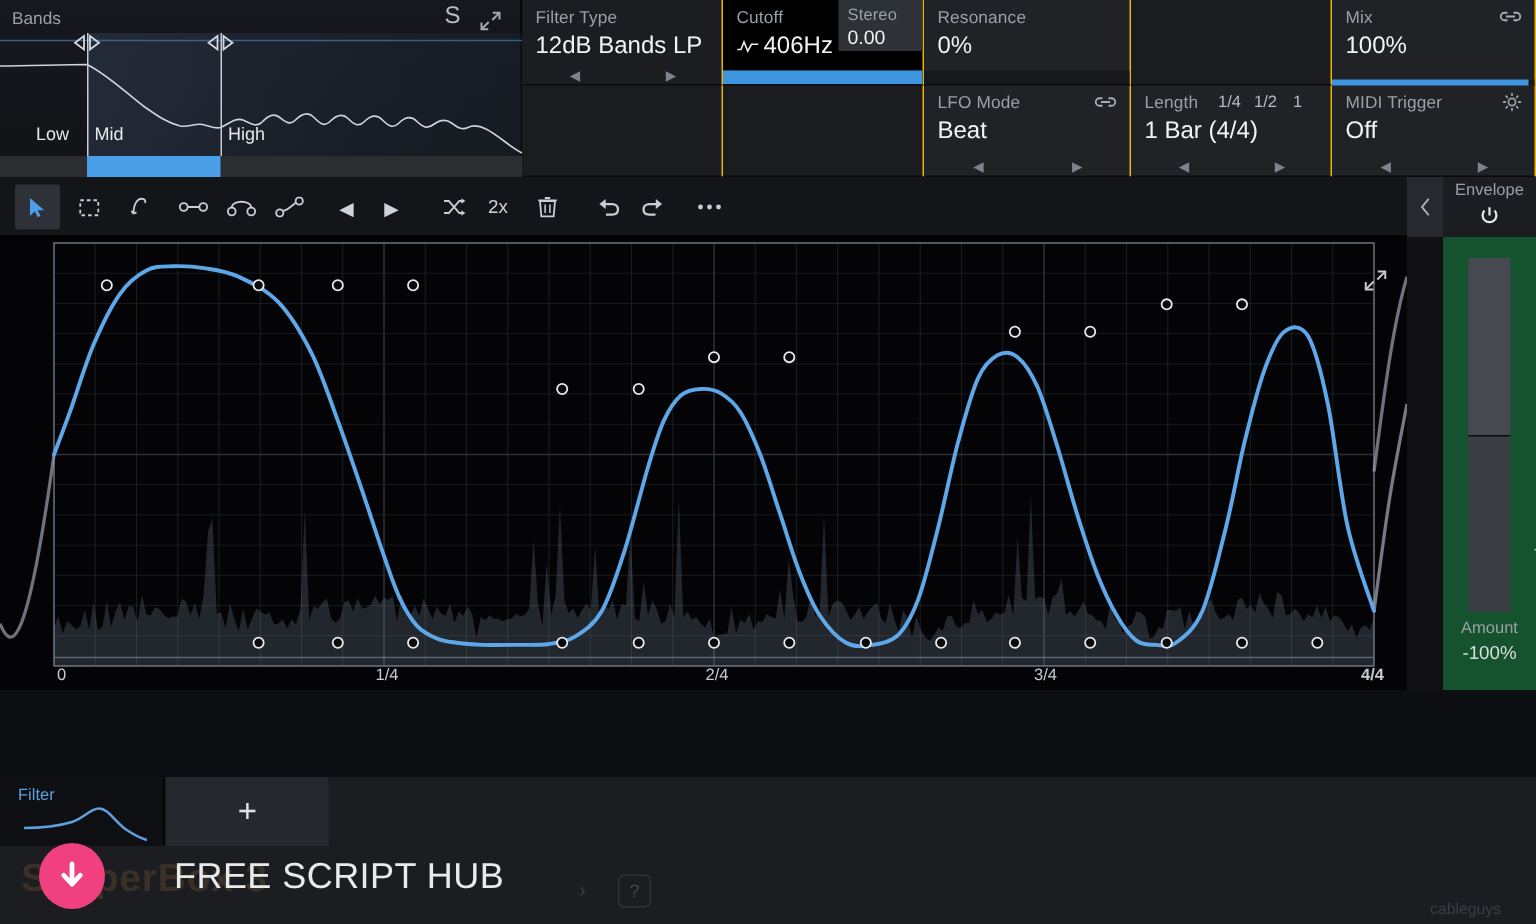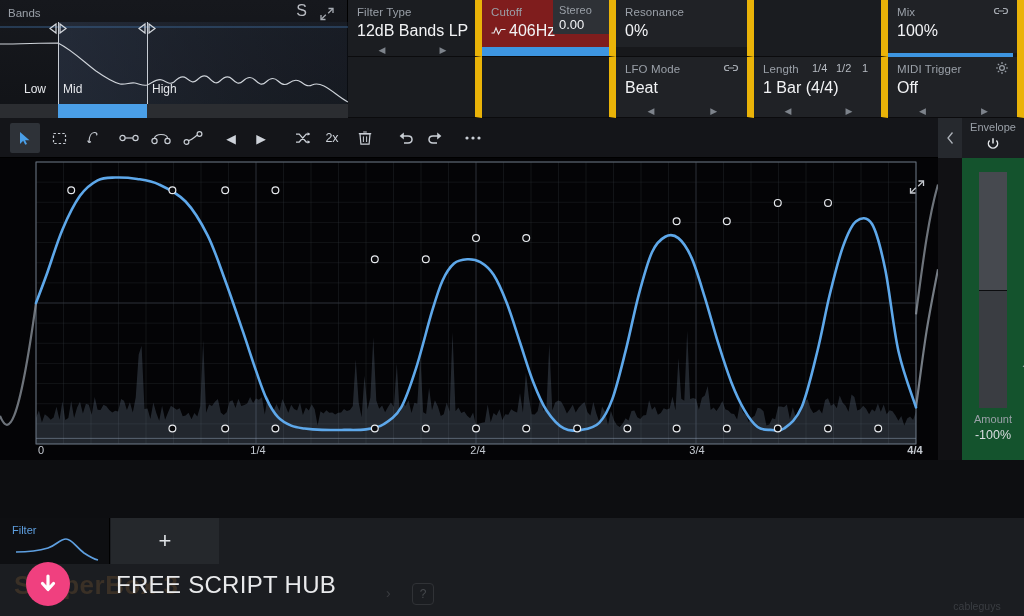--- a/index.html
+++ b/index.html
@@ -28,23 +28,23 @@
   .band-sel-low{ position:absolute; left:0; top:22px; width:58px; height:82px; background:rgba(255,255,255,0.008);}
   .band-sel-mid{ position:absolute; left:58px; top:22px; width:89px; height:82px; background:rgba(90,130,190,0.10);}
   .band-sel-high{ position:absolute; left:147px; top:22px; width:201px; height:82px; background:rgba(90,130,190,0.05);}
   .band-div{ position:absolute; top:22px; width:1px; height:82px; background:#c7ccd4; }
   .band-lbl{ position:absolute; bottom:22px; color:#e6e8ec; font-size:12px; }
   .band-handle{ position:absolute; top:22px; width:22px; height:13px; }
   .bands-strip{ position:absolute; left:0; bottom:0; width:348px; height:14px; background:#2b2d31;}
   .bands-strip .on{ position:absolute; left:58px; top:0; width:89px; height:14px; background:#4a9fe8;}
 
   
-  .tile{ position:absolute; background:#202226; border-right:7px solid #eab308; border-bottom:1px solid #0b0b0d;}
+  .tile{ position:absolute; background:#202226; border-right:1px solid #eab308; border-bottom:1px solid #0b0b0d;}
   .tile.dark{ background:#1b1d21; }
-  .tile.hl{ background:#7f1d1d; }
+  .tile.hl{ background:#000000; }
   .tile.blank{ background:#1a1c20; }
   .tile .lbl{ position:absolute; left:9px; top:6px; font-size:11.5px; color:#9aa0a8; letter-spacing:.1px;}
   .tile .val{ position:absolute; left:9px; top:22px; font-size:16px; color:#f2f3f5; font-weight:400;}
   .tile .bar{ position:absolute; left:0; bottom:0; height:9px; width:100%; background:#17181b;}
   .tile .bar i{ position:absolute; left:0; top:0; height:9px; background:#3d95e0; display:block;}
   .tile .arrows{ position:absolute; left:0; bottom:0; width:100%; height:10px;}
   .tile .arrows span{ position:absolute; bottom:1px; color:#7d838b; font-size:9px; }
   .tile .arrows .l{ left:24%; }
   .tile .arrows .r{ left:72%; }
   .tile .corner{ position:absolute; right:8px; top:5px; color:#9aa0a8; }

